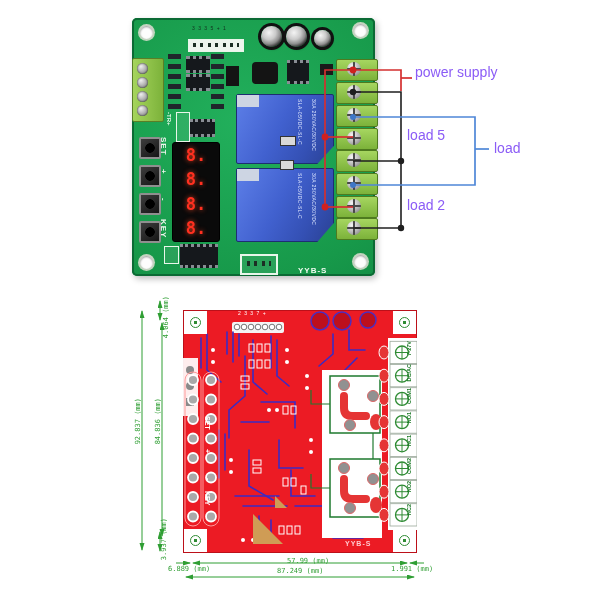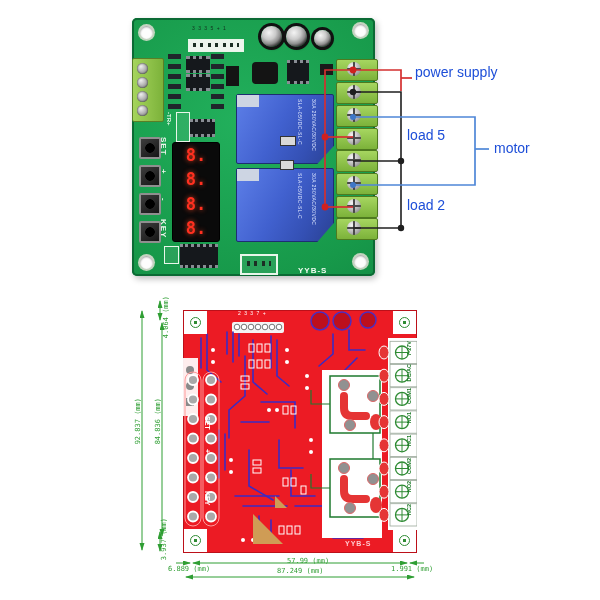--- a/index.html
+++ b/index.html
@@ -34,21 +34,21 @@
   .pbtn{width:18px;height:18px;border:2px solid #8f8f8f;border-radius:2px;
     background:radial-gradient(circle at 50% 50%,#000 0 4.5px,transparent 5px),linear-gradient(145deg,#3d3d3d,#161616)}
   .btn-label{color:#eef6ee;font-weight:bold;font-size:8px;letter-spacing:1px;writing-mode:vertical-rl}
   .silk{color:#f1fcf1;font-weight:bold;font-size:8px;letter-spacing:1px}
   .pterm{left:204px;width:40px;height:20px;border:1px solid #4e7a1f;border-radius:2px;
     background:linear-gradient(180deg,#a6d660,#7cb23a)}
   .screwp{width:14px;height:14px;border-radius:50%;margin:2px 0 0 10px;
     background:linear-gradient(0deg,transparent 44%,#4a4a4a 44% 56%,transparent 56%),
                linear-gradient(90deg,transparent 44%,#4a4a4a 44% 56%,transparent 56%),
                radial-gradient(circle at 35% 30%,#f6f6f6,#b5b5b5 55%,#767676)}
-  .ann{color:#1d4ed8;font-size:14px;white-space:nowrap}
+  .ann{color:#8b5cf6;font-size:14px;white-space:nowrap}
 
   
   #layout-board{left:183px;top:310px;width:234px;height:243px;background:#ec1b24;
     box-shadow:inset 0 0 0 1px #bc1019}
   .corner{width:23px;height:23px;background:#fff;display:flex;align-items:center;justify-content:center}
   .cmark{width:9px;height:9px;border:1.5px solid #2e8b33;border-radius:50%;
     background:radial-gradient(circle,#2e8b33 0 1.5px,transparent 2px)}
   .llab{color:#fff;font:bold 7px "Liberation Sans",sans-serif;writing-mode:vertical-rl}
   .tlab{color:#1d7a28;font:bold 5.5px "Liberation Sans",sans-serif;
     writing-mode:vertical-rl;transform:rotate(180deg);line-height:1;white-space:nowrap}
@@ -152,21 +152,21 @@
   <div class="abs pterm" style="top:178px">
       <div class="screwp"></div>
     </div>
   <div class="abs pterm" style="top:200px">
       <div class="screwp"></div>
     </div>
 </div>
 
 <div class="abs ann" style="left:415px;top:64px">power supply</div>
 <div class="abs ann" style="left:407px;top:127px">load 5</div>
-<div class="abs ann" style="left:494px;top:140px">motor</div>
+<div class="abs ann" style="left:494px;top:140px">load</div>
 <div class="abs ann" style="left:407px;top:197px">load 2</div>
 
 <div id="layout-board" class="abs">
   <svg width="234" height="243">
 
     <circle cx="137" cy="11" r="9" fill="#bd0f1d" stroke="#4a2ec2" stroke-width="1.5"></circle>
     <circle cx="159" cy="11" r="9" fill="#bd0f1d" stroke="#4a2ec2" stroke-width="1.5"></circle>
     <circle cx="185" cy="10" r="8" fill="#bd0f1d" stroke="#4a2ec2" stroke-width="1.5"></circle>
 
     <rect x="49" y="12" width="52" height="11" rx="2" fill="#f4f4f4"></rect>

